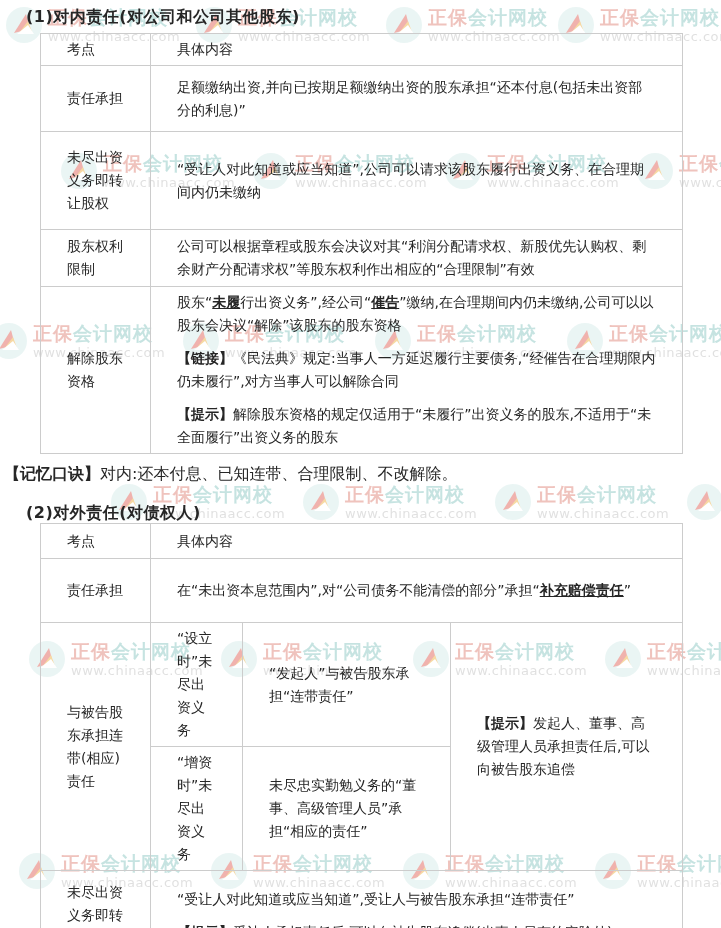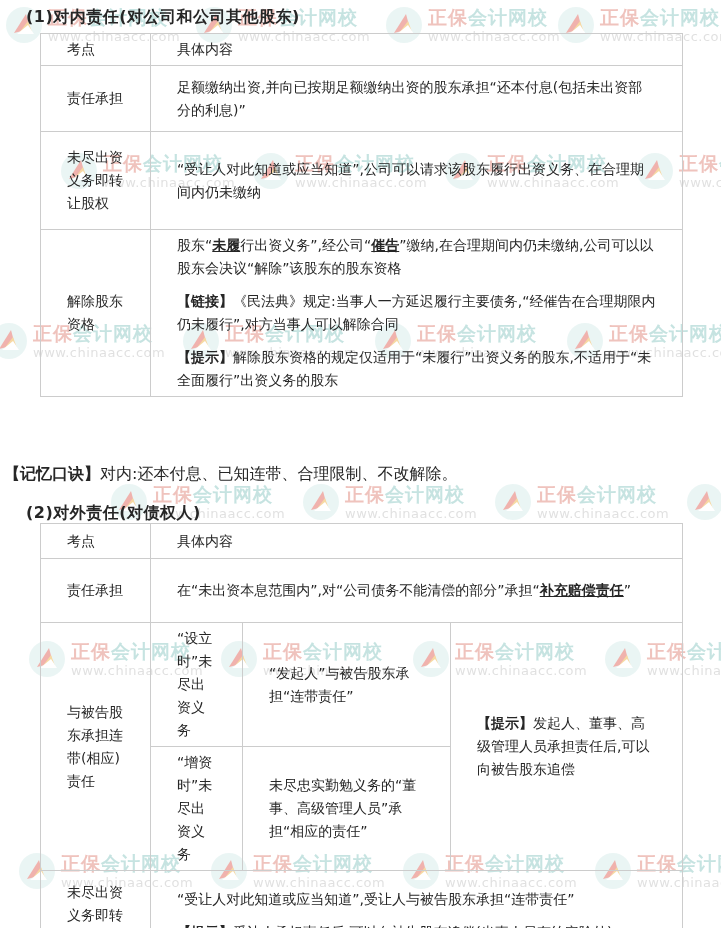--- a/index.html
+++ b/index.html
@@ -412,20 +412,26 @@
       <tr style="height:66px">
         <td>责任承担</td>
         <td>
             <div class="para"><span>足额缴纳出资,并向已按期足额缴纳出资的股东承担“还本付息(包括未出资部分的利息)”</span></div>
           </td>
       </tr>
       <tr style="height:98px">
         <td>未尽出资义务即转让股权</td>
         <td>
             <div class="para"><span>“受让人对此知道或应当知道”,公司可以请求该股东履行出资义务、在合理期间内仍未缴纳</span></div>
+          </td>
+      </tr>
+      <tr style="height:57px">
+        <td>股东权利限制</td>
+        <td>
+            <div class="para"><span>公司可以根据章程或股东会决议对其“利润分配请求权、新股优先认购权、剩余财产分配请求权”等股东权利作出相应的“合理限制”有效</span></div>
           </td>
       </tr>
       <tr style="height:163px">
         <td>解除股东资格</td>
         <td>
             <div class="para"><span>股东“</span><span class="b u">未履</span><span>行出资义务”,经公司“</span><span class="b u">催告</span><span>”缴纳,在合理期间内仍未缴纳,公司可以以股东会决议“解除”该股东的股东资格</span></div>
             <div class="para"><span class="b">【链接】</span><span>《民法典》规定:当事人一方延迟履行主要债务,“经催告在合理期限内仍未履行”,对方当事人可以解除合同</span></div>
             <div class="para"><span class="b">【提示】</span><span>解除股东资格的规定仅适用于“未履行”出资义务的股东,不适用于“未全面履行”出资义务的股东</span></div>
           </td>
       </tr>

